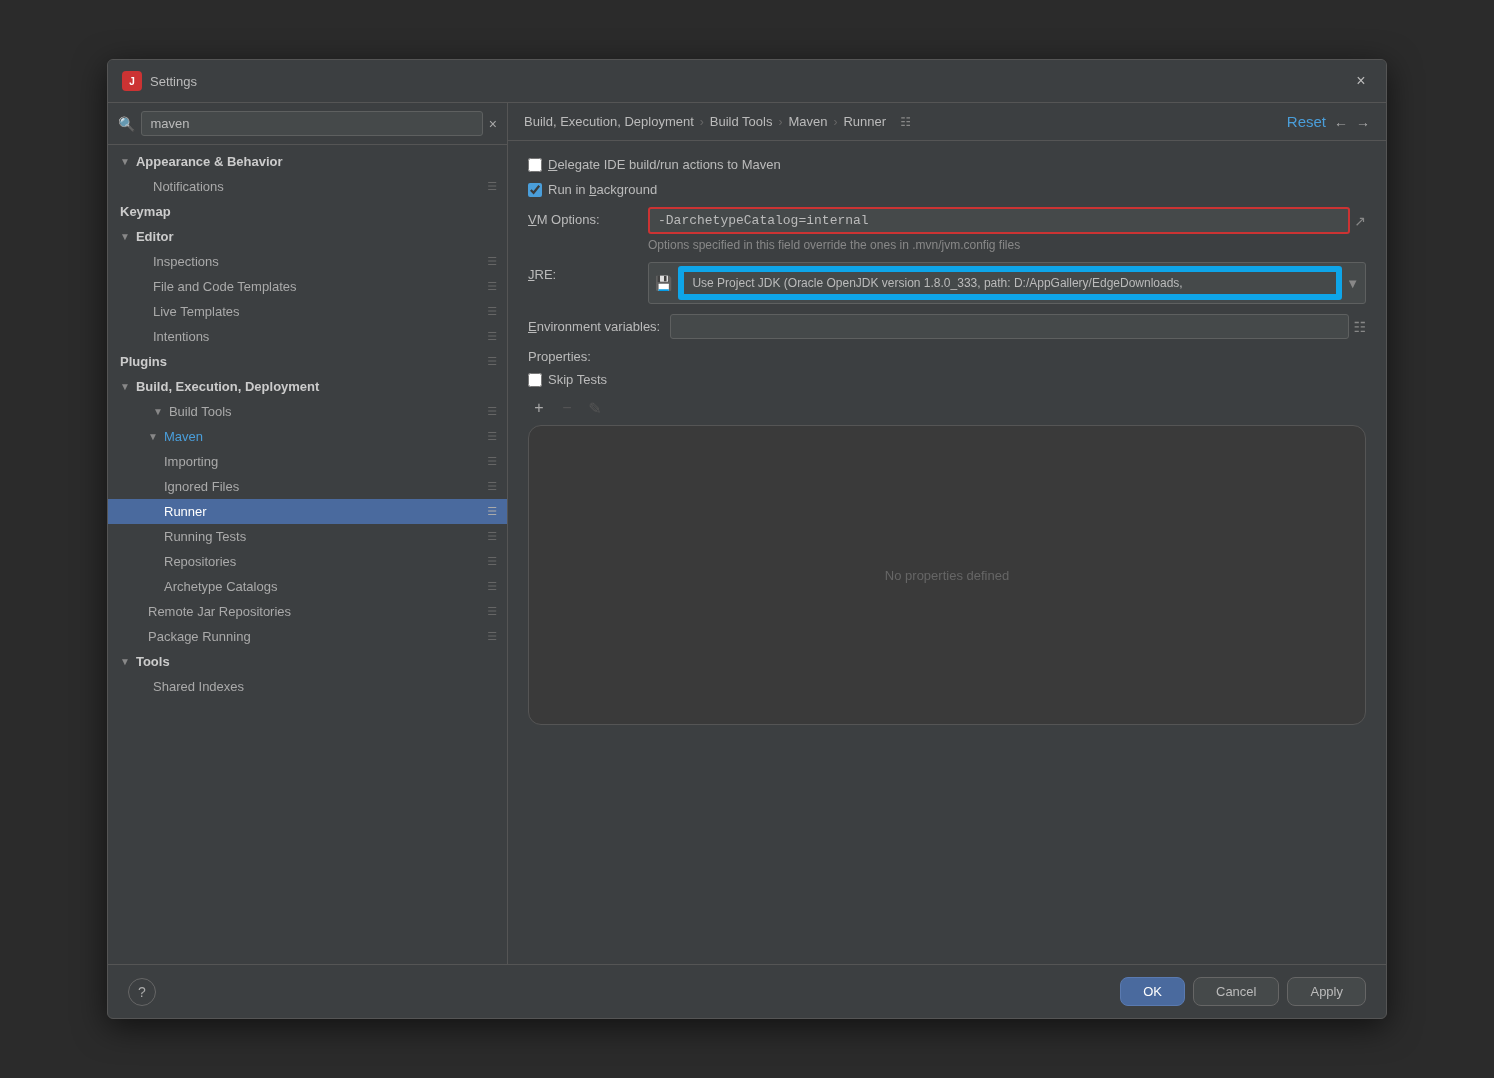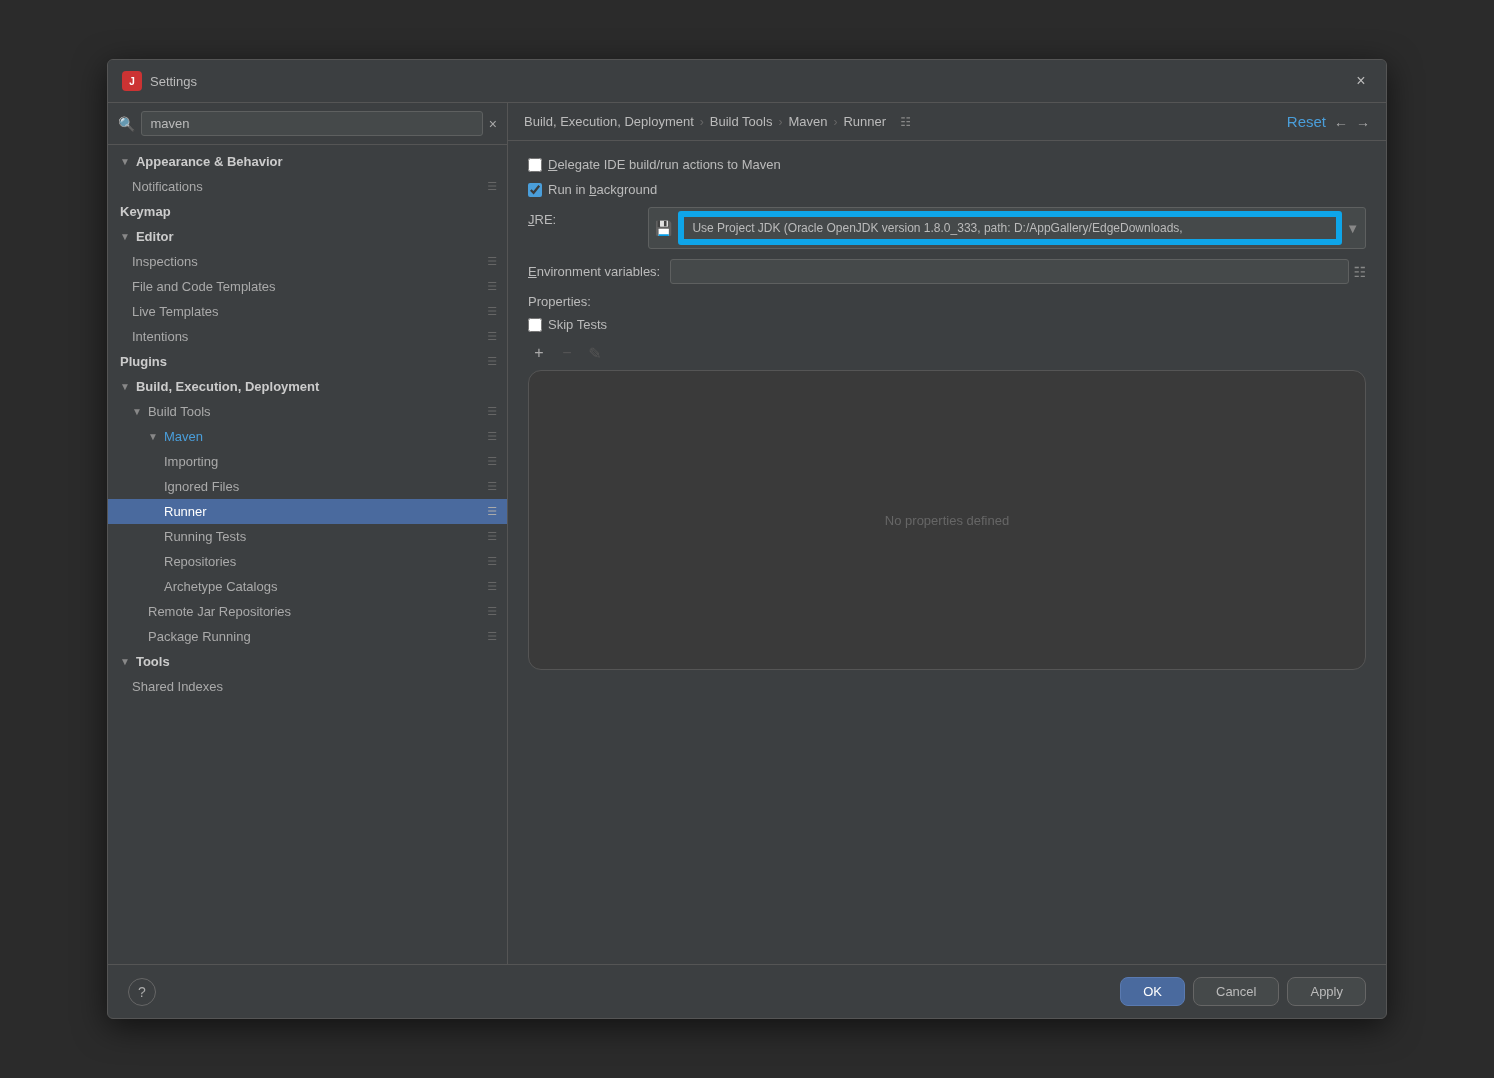--- a/index.html
+++ b/index.html
@@ -134,21 +134,21 @@
     .nav-item .expand-arrow {
       color: #888;
       font-size: 10px;
       margin-right: 2px;
     }
     .nav-item .settings-icon {
       color: #666;
       font-size: 11px;
     }
     .nav-item.selected .settings-icon { color: #aaa; }
-    .indent-1 { padding-left: 24px; }
+    .indent-1 { padding-left: 24px; margin-left: 21px; }
     .indent-2 { padding-left: 40px; }
     .indent-3 { padding-left: 56px; }
     .nav-category {
       font-weight: bold;
       color: #cccccc;
     }
     .nav-sub {
       color: #aaaaaa;
     }
     .nav-item.maven-item { color: #4a9eda; }
@@ -591,20 +591,30 @@
           </label>
         </div>
 
         <div class="form-row">
           <label class="checkbox-label">
             <input type="checkbox" checked="" style="">
             <span>Run in <span class="underline-char">b</span>ackground</span>
           </label>
         </div>
 
+        <div class="field-row">
+          <div class="field-label"><span class="underline-char">V</span>M Options:</div>
+          <div class="field-input-wrap">
+            <div class="vm-input-row">
+              <input class="vm-input" type="text" value="-DarchetypeCatalog=internal" style="">
+              <button class="expand-icon-btn" title="Expand">↗</button>
+            </div>
+            <div class="hint-text">Options specified in this field override the ones in .mvn/jvm.config files</div>
+          </div>
+        </div>
 
         <div class="field-row">
           <div class="field-label"><span class="underline-char">J</span>RE:</div>
           <div class="jre-select-wrap">
             <div class="jre-row">
               <span class="jre-select-icon">💾</span>
               <select class="jre-select">
                 <option>Use Project JDK (Oracle OpenJDK version 1.8.0_333, path: D:/AppGallery/EdgeDownloads,</option>
               </select>
               <span style="color:#888;margin-left:4px;">▼</span>

